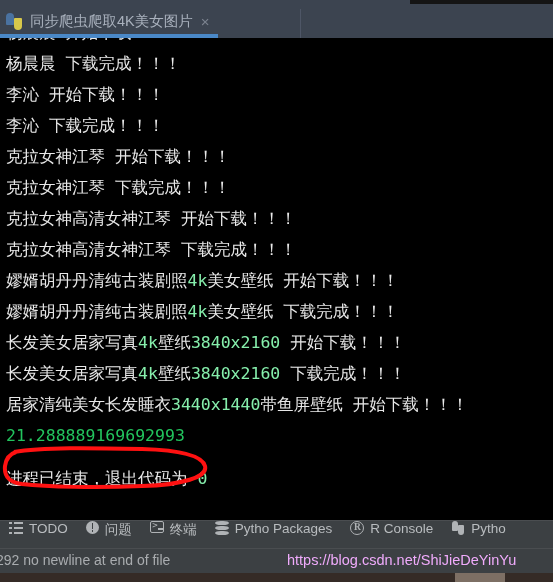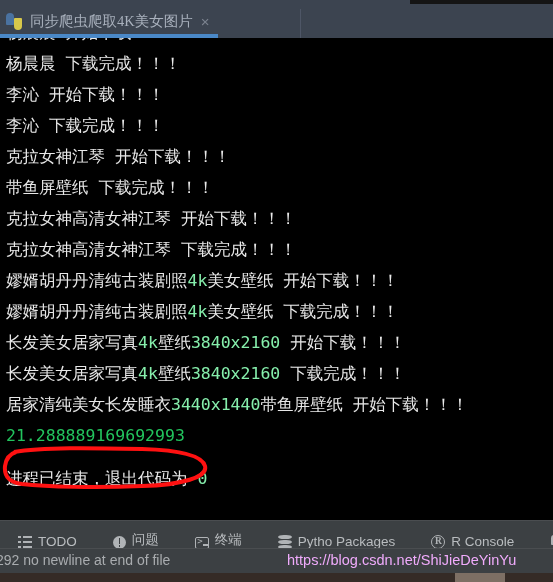--- a/index.html
+++ b/index.html
@@ -57,21 +57,20 @@
   .py-icon i.b {
     left: 8px; top: 5px; background: #d8c84a;
     border-radius: 1px 1px 4px 4px;
   }
   .tab-title {
     margin-left: 7px;
     font-size: 14.5px;
     color: #a9b1bd;
     white-space: nowrap;
     letter-spacing: 0px;
-    font-family: Liberation Serif, serif;
   }
   .tab-close {
     margin-left: 8px;
     font-size: 15px;
     color: #7c838f;
     line-height: 1;
     cursor: default;
   }
   .tab-underline {
     position: absolute; left: 0; top: 30px;
@@ -113,23 +112,23 @@
 
   
   .toolbar {
     position: absolute; left: 0; top: 520px;
     width: 553px; height: 28px;
     background: #3c4043;
     display: flex; align-items: center;
     border-top: 1px solid #4a4d50;
   }
   .tool-item {
-    display: flex; align-items: flex-end;
+    display: flex; align-items: flex-start;
     height: 28px;
-    padding: 0 18px;
+    padding: 0 9px;
     color: #b9bcbf;
     font-size: 13.5px;
     white-space: nowrap;
     flex: 0 0 auto;
   }
   .tool-item .ti-label { margin-left: 6px; }
   .tool-ico { width: 14px; height: 14px; position: relative; flex: 0 0 auto; }
 
   
   .ico-todo i {
@@ -247,21 +246,21 @@
     <div class="tab-underline"></div>
   </div>
 
   <div class="console">
     <div class="console-inner" id="console-lines">
         <div class="cline"><span>杨晨晨  开始下载！！！</span></div>
         <div class="cline"><span>杨晨晨  下载完成！！！</span></div>
         <div class="cline"><span>李沁  开始下载！！！</span></div>
         <div class="cline"><span>李沁  下载完成！！！</span></div>
         <div class="cline"><span>克拉女神江琴  开始下载！！！</span></div>
-        <div class="cline"><span>带鱼屏壁纸  下载完成！！！</span></div>
+        <div class="cline"><span>克拉女神江琴  下载完成！！！</span></div>
         <div class="cline"><span>克拉女神高清女神江琴  开始下载！！！</span></div>
         <div class="cline"><span>克拉女神高清女神江琴  下载完成！！！</span></div>
         <div class="cline"><span>嫪婿胡丹丹清纯古装剧照</span><span class="num">4k</span><span>美女壁纸  开始下载！！！</span></div>
         <div class="cline"><span>嫪婿胡丹丹清纯古装剧照</span><span class="num">4k</span><span>美女壁纸  下载完成！！！</span></div>
         <div class="cline"><span>长发美女居家写真</span><span class="num">4k</span><span>壁纸</span><span class="num">3840x2160</span><span>  开始下载！！！</span></div>
         <div class="cline"><span>长发美女居家写真</span><span class="num">4k</span><span>壁纸</span><span class="num">3840x2160</span><span>  下载完成！！！</span></div>
         <div class="cline"><span>居家清纯美女长发睡衣</span><span class="num">3440x1440</span><span>带鱼屏壁纸  开始下载！！！</span></div>
         <div class="cline result"><span>21.288889169692993</span></div>
         <div class="cline spacer"></div>
         <div class="cline"><span>进程已结束，退出代码为  </span><span class="num">0</span></div>

